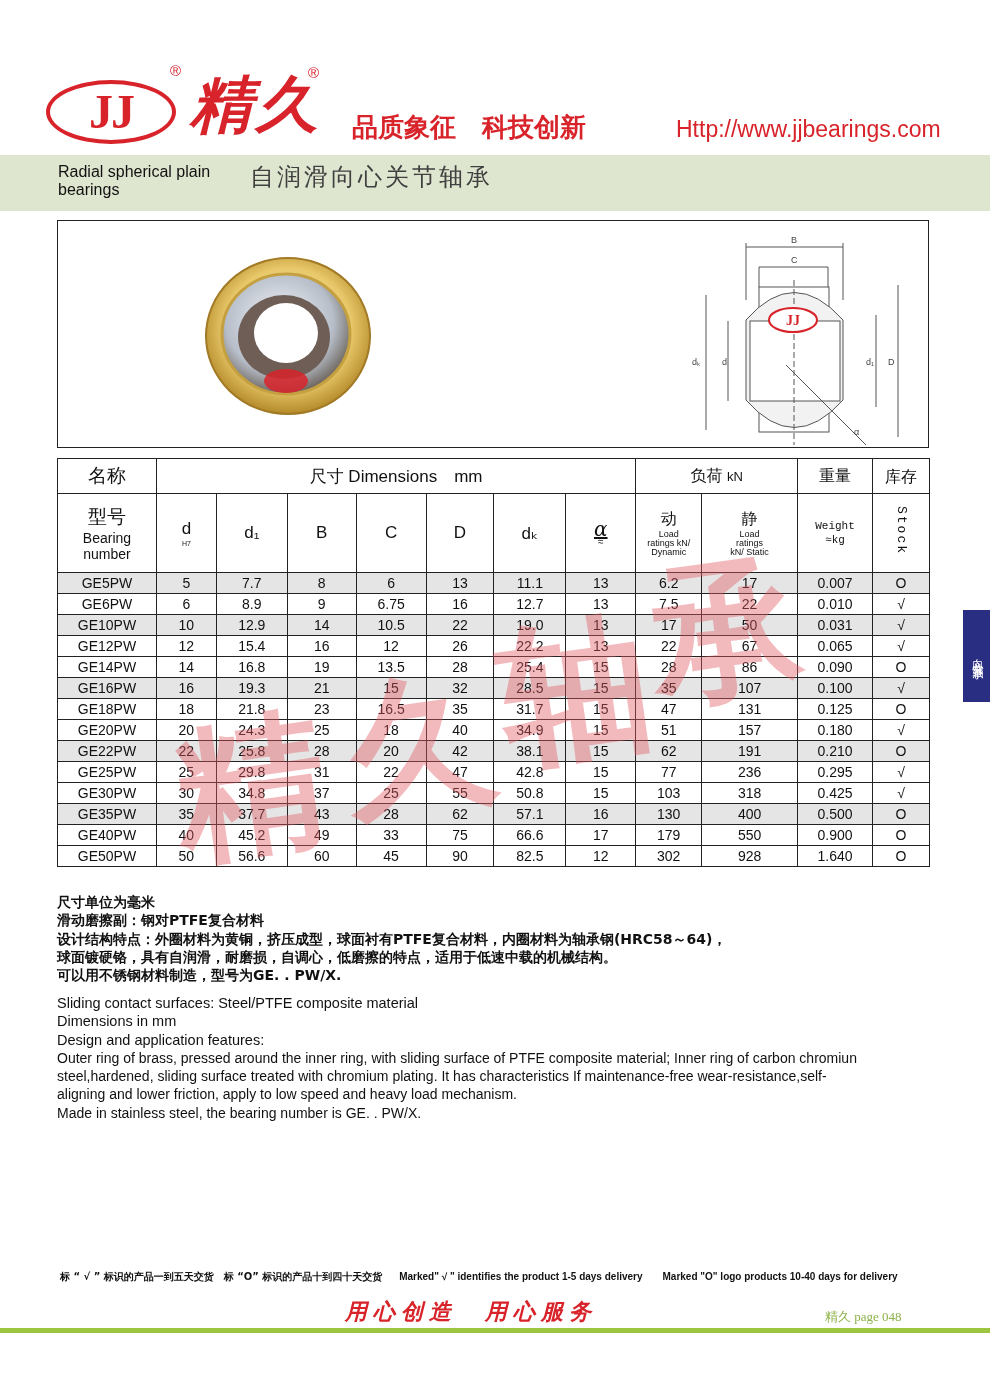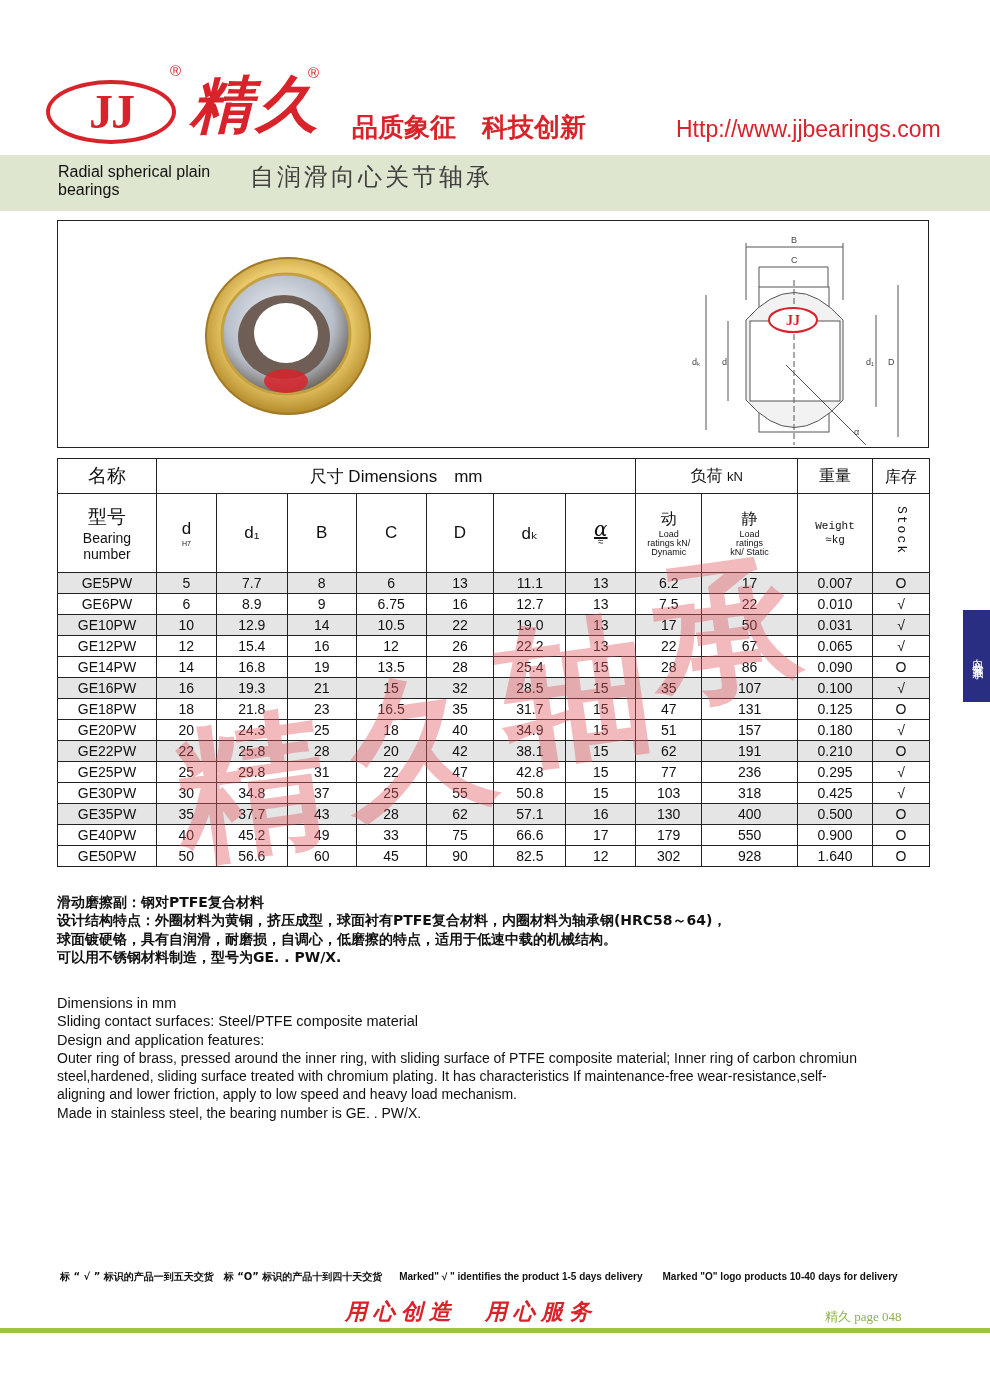--- a/index.html
+++ b/index.html
@@ -365,28 +365,29 @@
       </tr>
     </tbody>
 </table>
 
 <div class="abs watermark" style="left:175px;top:710px;font-size:150px;transform:rotate(-8deg);">精</div>
 <div class="abs watermark" style="left:345px;top:670px;font-size:150px;transform:rotate(-8deg);">久</div>
 <div class="abs watermark" style="left:500px;top:615px;font-size:150px;transform:rotate(-8deg);">轴</div>
 <div class="abs watermark" style="left:650px;top:555px;font-size:150px;transform:rotate(-8deg);">承</div>
 
 <div class="abs note" style="top:893px;">
+  <div class="note-cn">尺寸单位为毫米</div>
   <div class="note-cn">滑动磨擦副：钢对PTFE复合材料</div>
   <div class="note-cn">设计结构特点：外圈材料为黄铜，挤压成型，球面衬有PTFE复合材料，内圈材料为轴承钢(HRC58～64)，</div>
   <div class="note-cn">球面镀硬铬，具有自润滑，耐磨损，自调心，低磨擦的特点，适用于低速中载的机械结构。</div>
   <div class="note-cn">可以用不锈钢材料制造，型号为GE. . PW/X.</div>
 </div>
 <div class="abs note" style="top:994px;">
+  <div>Sliding contact surfaces: Steel/PTFE composite material</div>
   <div>Dimensions in mm</div>
-  <div>Sliding contact surfaces: Steel/PTFE composite material</div>
   <div>Design and application features:</div>
   <div style="font-size:14px;">Outer ring of brass, pressed around the inner ring, with sliding surface of PTFE composite material; Inner ring of carbon chromiun</div>
   <div style="font-size:14px;">steel,hardened, sliding surface treated with chromium plating. It has characteristics If maintenance-free wear-resistance,self-</div>
   <div style="font-size:14px;">aligning and lower friction, apply to low speed and heavy load mechanism.</div>
   <div style="font-size:14px;">Made in stainless steel, the bearing number is GE. . PW/X.</div>
 </div>
 
 <div class="abs" id="footer-marks">
   <span style="font-family:'DejaVu Sans',sans-serif;">标 “ √ ” 标识的产品一到五天交货　标 “O” 标识的产品十到四十天交货</span>
   <span style="margin-left:14px;">Marked" √ " identifies the product 1-5 days delivery　　Marked "O" logo products 10-40 days for delivery</span>

